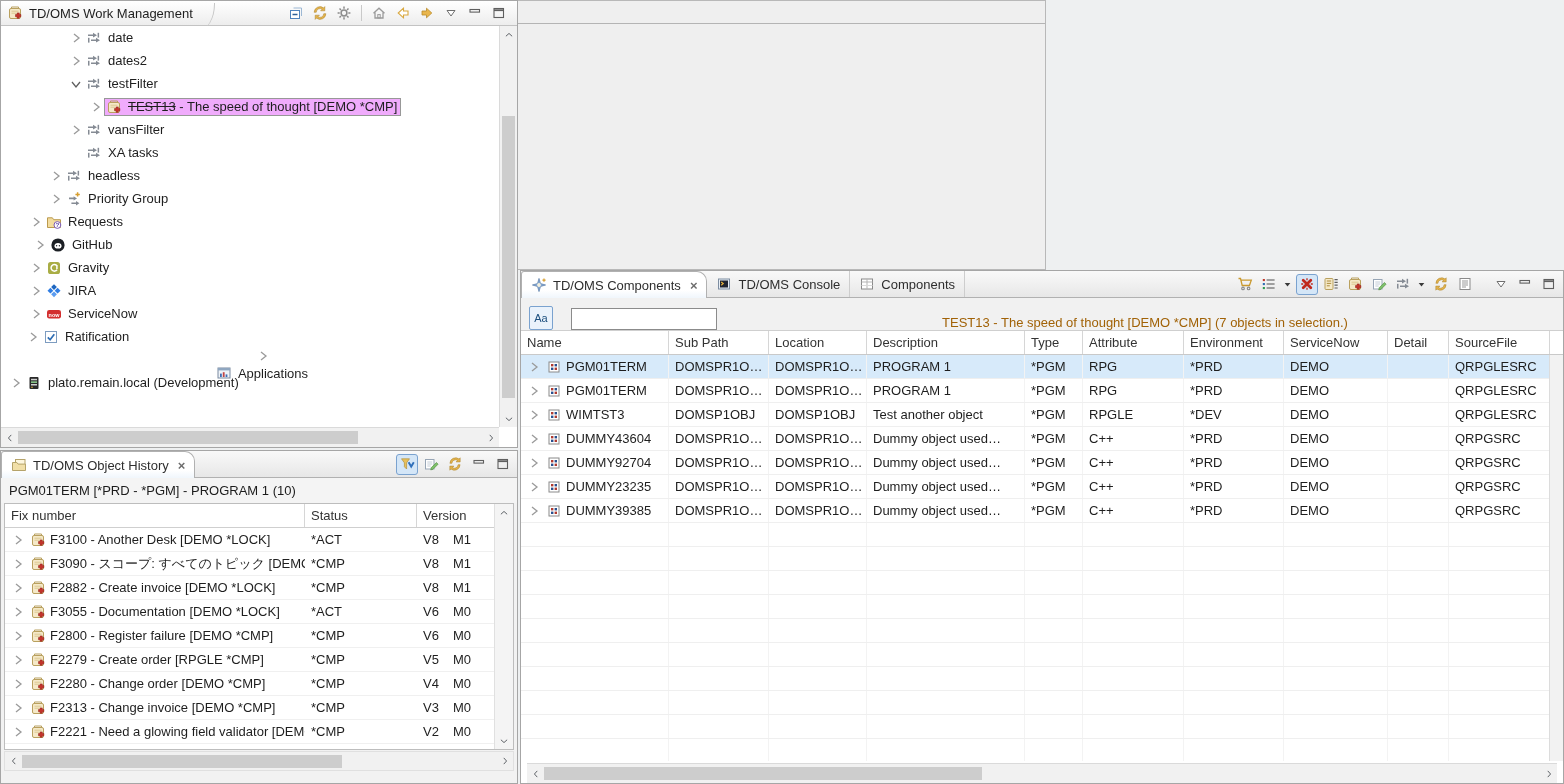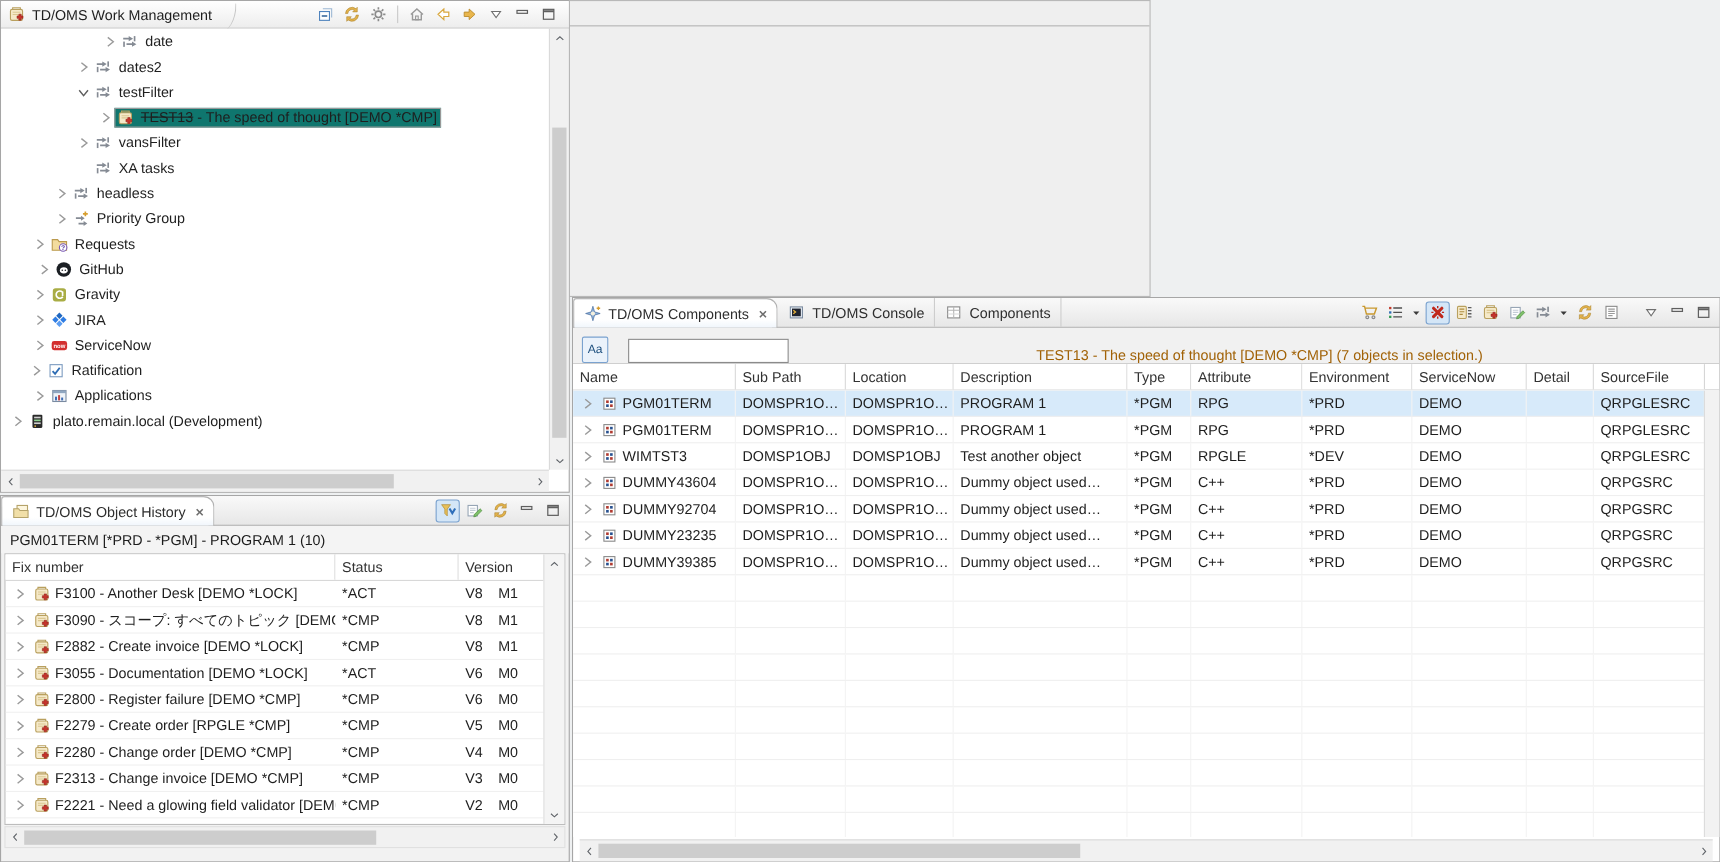--- a/index.html
+++ b/index.html
@@ -40,21 +40,21 @@
   .icon svg{width:16px;height:16px;display:block}
   .micon{display:inline-flex;width:10px;height:16px;align-items:center}
   .micon svg{width:9px;height:9px}
 
   
   #wm-body{position:relative;height:421px;overflow:hidden}
   #wm-tree{position:absolute;left:0;top:0;right:18px;bottom:20px;background:#fff;overflow:hidden}
   .trow{height:23px;display:flex;align-items:center;white-space:nowrap}
   .texp{width:17px;display:flex;justify-content:center;flex:none}
   .tsel{display:flex;align-items:center;gap:5px;padding:1px 4px 1px 2px}
-  .tsel.selected{background:#0f766e;box-shadow:inset 0 0 0 1px #989898}
+  .tsel.selected{background:#f0abfc;box-shadow:inset 0 0 0 1px #989898}
   .tlabel{padding-left:1px}
   .strike{text-decoration:line-through}
 
   
   .hscroll{position:absolute;left:0;bottom:0;height:20px;background:#f1f1f1;border-top:1px solid #dadada;
     display:flex;align-items:center;box-sizing:border-box}
   .vlane{position:absolute;right:0;top:0;bottom:20px;width:18px;background:#f1f1f1;border-left:1px solid #dadada;box-sizing:border-box}
   .sarrow{width:17px;height:17px;display:flex;align-items:center;justify-content:center;flex:none}
   .sarrow svg{width:10px;height:10px}
   .hthumb{height:13px;background:#cdcdcd}
@@ -180,21 +180,21 @@
             <svg viewBox="0 0 16 16">
               <rect x="3" y="3.5" width="9.5" height="9" fill="none" stroke="#5f5f5f" stroke-width="1.1"></rect>
               <path d="M3 5.2h9.5" stroke="#5f5f5f" stroke-width="1.8"></path>
             </svg>
           </span>
         </span>
       </div>
   </div>
   <div id="wm-body">
     <div id="wm-tree">
-        <div class="trow" style="padding-left: 66px; margin-left: 24px;">
+        <div class="trow" style="padding-left: 66px;">
           <span class="texp">
             <svg width="16" height="16" viewBox="0 0 16 16">
               <path d="M6 4l5 4-5 4" fill="none" stroke="#9a9a9a" stroke-width="1.3"></path>
             </svg>
           </span>
           <span class="tsel">
             <span class="icon">
               <svg viewBox="0 0 16 16">
                 <g fill="#858b94">
                   <path d="M2 4.4h5V2.8L11 5.2 7 7.6V6H2z"></path>
@@ -435,21 +435,21 @@
           <span class="tsel">
             <span class="icon">
               <svg viewBox="0 0 16 16">
                 <rect x="2.5" y="2.5" width="11" height="11" fill="#fff" stroke="#7d9cc0"></rect>
                 <path d="M4.8 8.3l2.3 2.5 4.2-5.5" fill="none" stroke="#2e6db4" stroke-width="1.7"></path>
               </svg>
             </span>
             <span class="tlabel">Ratification</span>
           </span>
         </div>
-        <div class="trow" style="padding-left: 26px;">
+        <div class="trow" style="padding-left: 26px; flex-direction: column;">
           <span class="texp">
             <svg width="16" height="16" viewBox="0 0 16 16">
               <path d="M6 4l5 4-5 4" fill="none" stroke="#9a9a9a" stroke-width="1.3"></path>
             </svg>
           </span>
           <span class="tsel">
             <span class="icon">
               <svg viewBox="0 0 16 16">
                 <rect x="2" y="3" width="12" height="10" fill="#eef3f8" stroke="#7a8aa0"></rect>
                 <rect x="2" y="3" width="12" height="2.4" fill="#8fa6c0"></rect>

